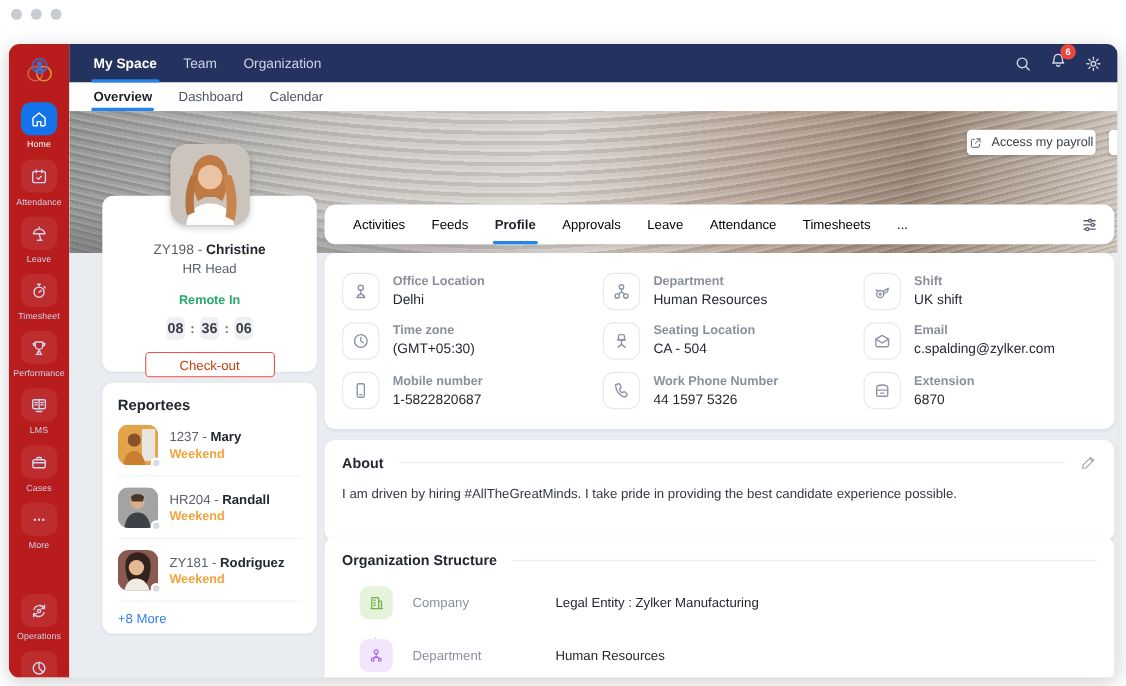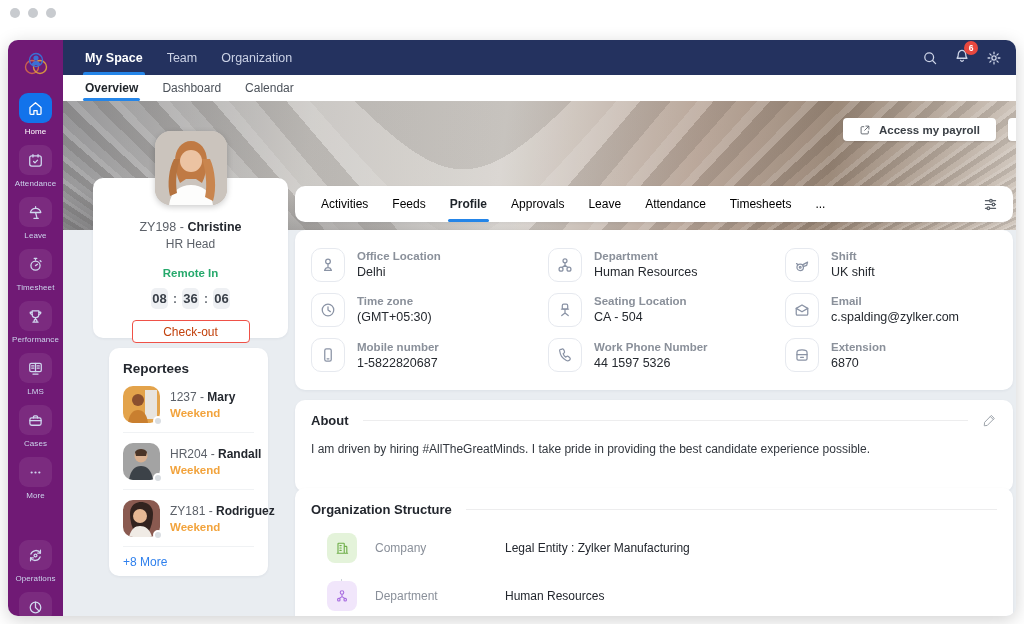--- a/index.html
+++ b/index.html
@@ -8,21 +8,21 @@
   
   .traffic { position:absolute; top:8px; left:10px; display:flex; gap:8px; }
   .traffic .dot { width:10px; height:10px; border-radius:50%; background:#c8cbcf; }
 
   
   .window { position:absolute; left:8px; top:40px; width:1008px; height:576px;
             border-radius:10px; overflow:hidden; box-shadow:0 4px 18px rgba(0,0,0,.18);
             display:flex; background:#e9edf1; }
 
   
-  .sidebar { width:55px; background:#701a75; display:flex; flex-direction:column; align-items:center; flex:0 0 55px; }
+  .sidebar { width:55px; background:#b91c1c; display:flex; flex-direction:column; align-items:center; flex:0 0 55px; }
   .logo { margin:8px 0 6px; width:30px; height:30px; position:relative; }
   .side-item { display:flex; flex-direction:column; align-items:center; margin-top:9px; cursor:pointer; }
   .side-tile { width:33px; height:30px; border-radius:9px; background:rgba(255,255,255,.08);
                display:flex; align-items:center; justify-content:center; }
   .side-tile.active { background:#1273eb; }
   .side-label { font-size:8px; color:#ccd4ec; margin-top:4px; letter-spacing:.1px; }
   .side-item.active .side-label { color:#fff; }
   .side-spacer { margin-top:auto; }
   .side-icon { stroke:#cfd6ee; fill:none; stroke-width:1.5; stroke-linecap:round; stroke-linejoin:round; }
   .active .side-icon { stroke:#fff; }
@@ -47,22 +47,22 @@
 
   
   .content { position:relative; flex:1; background:#e9edf1; overflow:hidden; }
   .banner { position:absolute; left:0; top:0; right:0; height:129px;
     background:
       radial-gradient(120% 160% at 6% 140%, rgba(38,38,40,.9) 0%, rgba(95,94,96,.55) 20%, rgba(140,138,138,0) 46%),
       repeating-radial-gradient(140% 130% at 42% 190%, rgba(255,255,255,.20) 0 2px, rgba(110,106,102,.16) 2px 5px, rgba(255,255,255,.08) 5px 8px),
       linear-gradient(97deg, #8d8d8f 0%, #c7c4c0 26%, #d8d4cf 46%, #b5a193 66%, #94806f 80%, #cfc5bb 100%);
   }
   .payroll-btn { position:absolute; top:17px; right:20px; height:23px; background:#fff; border:none; border-radius:4px;
-    display:flex; align-items:center; gap:8px; padding:0 16px; font-size:11.5px; color:#3b4046; cursor:pointer;
-    font-family:"Liberation Sans", sans-serif; box-shadow:0 1px 2px rgba(0,0,0,.12);font-weight:bold; }
+    display:flex; align-items:center; gap:8px; padding:0 2px; font-size:11.5px; color:#3b4046; cursor:pointer;
+    font-family:"Liberation Sans", sans-serif; box-shadow:0 1px 2px rgba(0,0,0,.12); }
   .payroll-btn svg { stroke:#5a6068; fill:none; stroke-width:1.5; stroke-linecap:round; stroke-linejoin:round; }
   .edge-btn { position:absolute; top:17px; right:-24px; width:32px; height:23px; background:#fff; border-radius:4px; box-shadow:0 1px 2px rgba(0,0,0,.12); }
 
   .card { position:absolute; background:#fff; border-radius:10px; box-shadow:0 1px 3px rgba(20,30,60,.06); }
 
   
   .profile-card { left:30px; top:77px; width:195px; height:160px; text-align:center; }
   .avatar { position:absolute; left:92px; top:30px; width:72px; height:74px; border-radius:16px; overflow:hidden;
             box-shadow:0 2px 6px rgba(0,0,0,.2); background:linear-gradient(180deg,#cfc9c3 0%,#c4bcb4 60%,#b8aea5 100%); z-index:3; }
   .profile-name { margin-top:42px; font-size:12.5px; color:#5c6169; }
@@ -70,21 +70,21 @@
   .profile-role { margin-top:3px; font-size:12px; color:#5c6169; }
   .profile-status { margin-top:16px; font-size:11.5px; font-weight:bold; }
   .timer { margin-top:9px; display:flex; align-items:center; justify-content:center; gap:5px; }
   .timer .seg { background:#eef0f3; border-radius:5px; width:17px; height:21px; font-size:13px; font-weight:bold; color:#3a4049;
                 display:flex; align-items:center; justify-content:center; }
   .timer .colon { color:#6a7078; font-size:12px; font-weight:bold; }
   .checkout-btn { margin-top:11px; width:118px; height:23px; background:#fff; border:1px solid #ef5147; color:#c2410c;
                   border-radius:4px; font-size:12px; cursor:pointer; font-family:"Liberation Sans", sans-serif; }
 
   
-  .reportees-card { left:46px; top:247px; width:159px; height:228px; padding:13px 14px; }
+  .reportees-card { left:30px; top:247px; width:195px; height:228px; padding:13px 14px; }
   .reportees-title { font-size:13.5px; font-weight:bold; color:#23272e; }
   .rep-item { display:flex; align-items:center; gap:10px; padding:10px 0 9px; border-bottom:1px solid #f0f2f4; cursor:pointer; }
   .rep-item:last-of-type { border-bottom:none; }
   .rep-avatar { position:relative; width:37px; height:37px; border-radius:10px; flex:0 0 37px; }
   .rep-avatar .img { width:100%; height:100%; border-radius:10px; overflow:hidden; }
   .rep-dot { position:absolute; right:-3px; bottom:-3px; width:10px; height:10px; border-radius:50%; background:#d9dde1; border:2px solid #fff; }
   .rep-name { font-size:12px; color:#5c6169; line-height:1.25; }
   .rep-name b { color:#23272e; }
   .rep-status { font-size:11.5px; font-weight:bold; margin-top:2px; }
   .more-link { font-size:12px; margin-top:8px; cursor:pointer; display:inline-block; }

